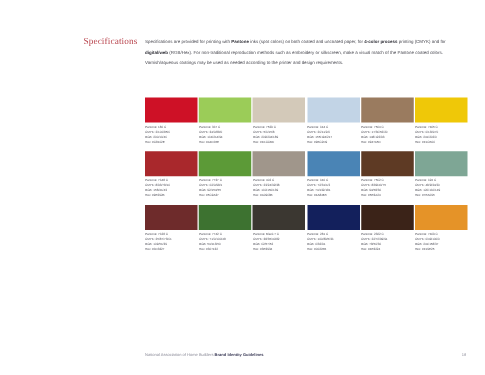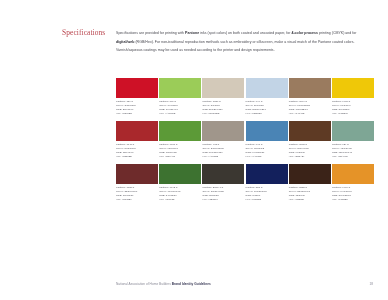--- a/index.html
+++ b/index.html
@@ -26,20 +26,21 @@
     position: absolute;
     left: 62px;
     top: 29px;
     width: 48px;
     font-size: 7.4px;
     letter-spacing: 0.1px;
     color: #b8434c;
     font-family: "Liberation Serif", serif;
     line-height: 1.1;
     white-space: nowrap;
+    text-align: right;
   }
 
   .intro {
     position: absolute;
     left: 116px;
     top: 29px;
     width: 257px;
     font-size: 3.55px;
     line-height: 2.42;
     color: #4a4a52;

